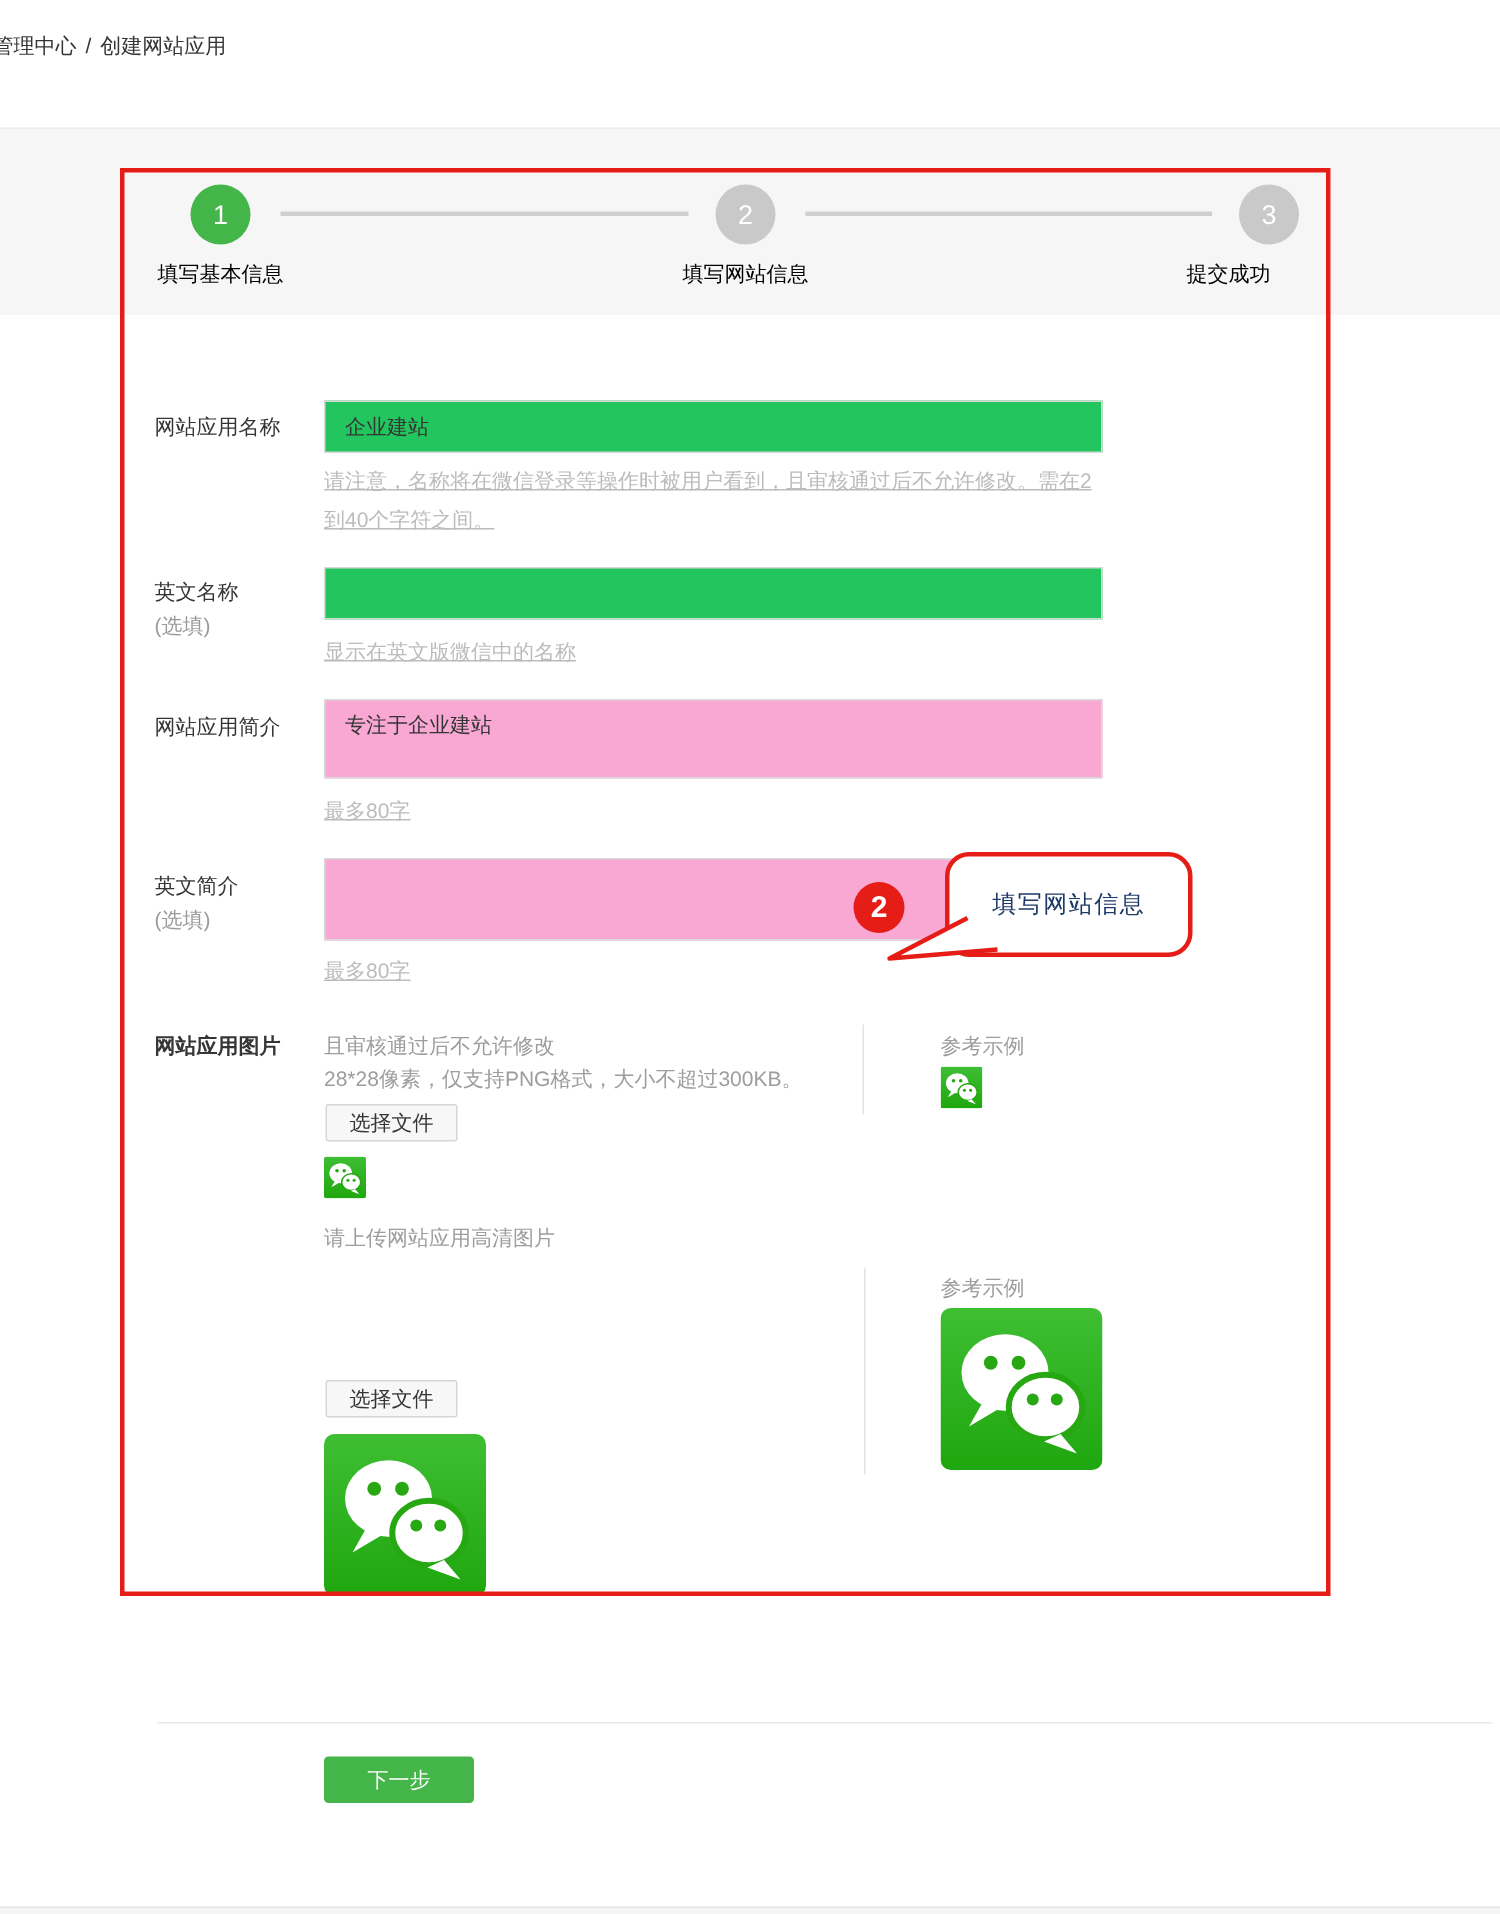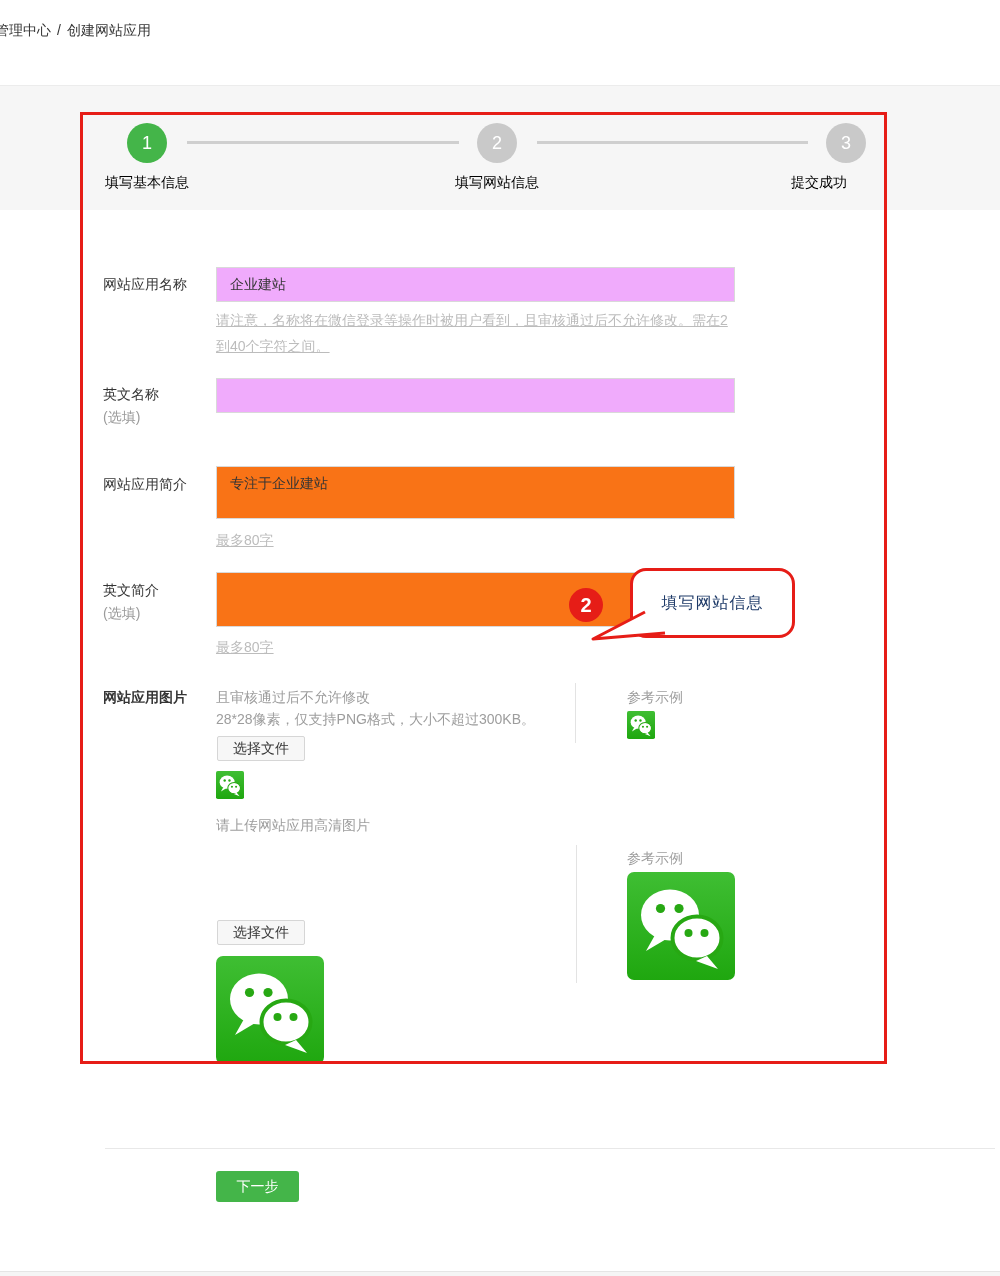--- a/index.html
+++ b/index.html
@@ -22,23 +22,23 @@
   .step-circle { position:absolute; top:123px; width:40px; height:40px; border-radius:50%; color:#fff;
                  font-size:18px; display:flex; align-items:center; justify-content:center; z-index:2; }
   .step-circle.active { background:#44b549; }
   .step-circle.inactive { background:#c9c9c9; }
   .step-label { position:absolute; top:174px; width:180px; text-align:center; font-size:14px; color:#000000; }
   .conn { position:absolute; top:141px; height:3px; background:#cfcfcf; }
 
   
   .flabel { position:absolute; left:103px; font-size:14px; color:#353535; }
   .opt { position:absolute; left:103px; font-size:14px; color:#9b9b9b; }
-  .tinput { position:absolute; left:216px; width:519px; height:35px; border:1px solid #d9d9d9; background:#f0abfc;
+  .tinput { position:absolute; left:216px; width:519px; height:35px; border:1px solid #d9d9d9; background:#22c55e;
             font-size:14px; color:#353535; padding:0 13px; font-family:inherit; outline:none; }
-  .tarea { position:absolute; left:216px; width:519px; border:1px solid #d9d9d9; background:#f97316; resize:none;
+  .tarea { position:absolute; left:216px; width:519px; border:1px solid #d9d9d9; background:#f9a8d4; resize:none;
            font-size:14px; color:#353535; padding:8px 13px; font-family:inherit; outline:none; }
   .hint { position:absolute; left:216px; width:524px; font-size:14px; color:#bcbcbc; line-height:26px;text-decoration:underline; }
 
   
   .anno-badge { position:absolute; left:569px; top:588px; width:34px; height:34px; border-radius:50%;
                 background:#e61d17; color:#fff; font-size:20px; font-weight:bold;
                 display:flex; align-items:center; justify-content:center; z-index:7; }
   .anno-bubble { position:absolute; left:630px; top:568px; width:165px; height:70px; background:#fff;
                  border:3px solid #e61d17; border-radius:16px; display:flex; align-items:center; justify-content:center;
                  font-size:16px; color:#1e3a68; letter-spacing:1px; z-index:5; }
@@ -47,21 +47,21 @@
   
   .utext { position:absolute; font-size:14px; color:#9d9d9d; line-height:23px; }
   .file-btn { position:absolute; left:217px; width:88px; height:25px; background:#f7f7f7; border:1px solid #d6d6d6;
               border-radius:2px; font-size:14px; color:#353535; display:flex; align-items:center; justify-content:center;
               cursor:pointer; }
   .vdiv { position:absolute; width:1px; background:#e3e3e3; }
   .wx { position:absolute; line-height:0; }
 
   
   .bottom-line { position:absolute; left:105px; top:1148px; width:890px; height:1px; background:#e8e8e8; }
-  .next-btn { position:absolute; left:216px; top:1171px; width:83px; height:31px; background:#44b549; color:#fff;
+  .next-btn { position:absolute; left:216px; top:1171px; width:100px; height:31px; background:#44b549; color:#fff;
               border:none; border-radius:3px; font-size:14px; font-family:Liberation Serif, serif; cursor:pointer;
               display:flex; align-items:center; justify-content:center; }
   .footer-strip { position:absolute; left:0; top:1271px; width:1000px; height:5px; background:#f5f5f5; border-top:1px solid #e5e5e5; }
 </style>
 </head>
 <body>
 
 <svg width="0" height="0" style="position:absolute" aria-hidden="true">
   <defs>
     <linearGradient id="wxg" x1="0" y1="0" x2="0" y2="1">
@@ -107,20 +107,21 @@
 
   <div class="anno-rect"></div>
 
   <div class="flabel" style="top:276px;">网站应用名称</div>
   <input class="tinput" style="top: 267px;" type="text" value="企业建站">
   <div class="hint" style="top:307px;">请注意，名称将在微信登录等操作时被用户看到，且审核通过后不允许修改。需在2到40个字符之间。</div>
 
   <div class="flabel" style="top:386px;">英文名称</div>
   <div class="opt" style="top:409px;">(选填)</div>
   <input class="tinput" style="top: 378px;" type="text">
+  <div class="hint" style="top:421px;">显示在英文版微信中的名称</div>
 
   <div class="flabel" style="top:476px;">网站应用简介</div>
   <textarea class="tarea" style="top: 466px; height: 53px;">专注于企业建站</textarea>
   <div class="hint" style="top:527px;">最多80字</div>
 
   <div class="flabel" style="top:582px;">英文简介</div>
   <div class="opt" style="top:605px;">(选填)</div>
   <textarea class="tarea" style="top: 572px; height: 55px;"></textarea>
   <div class="hint" style="top:634px;">最多80字</div>
 

